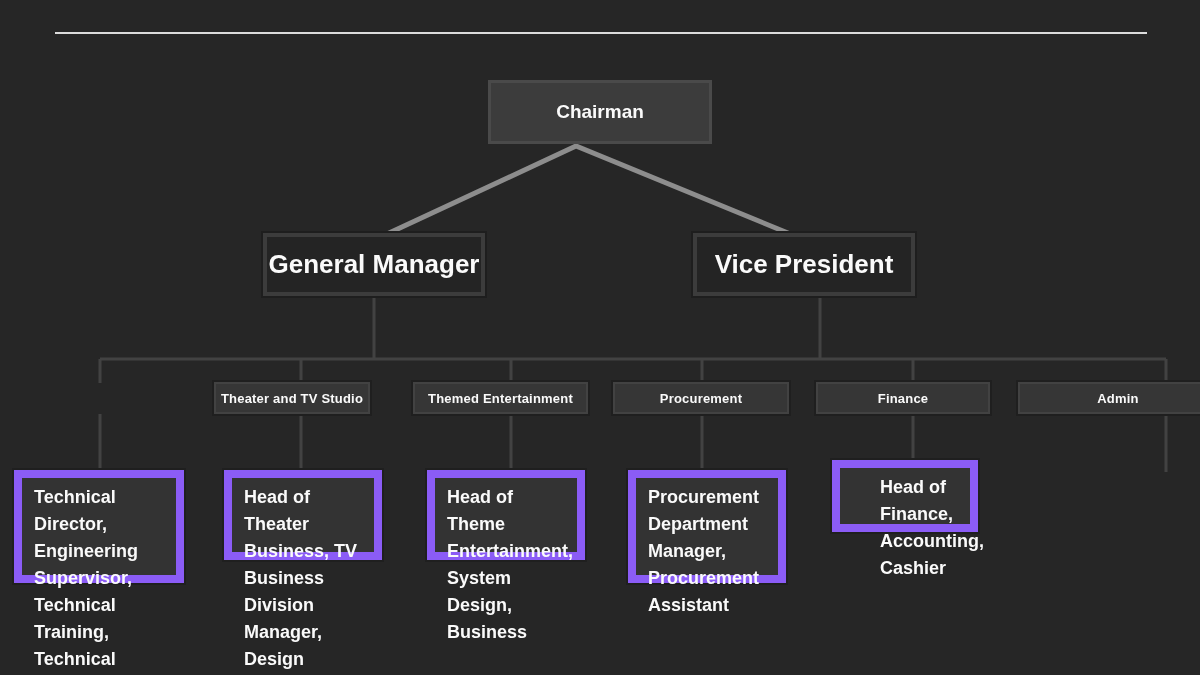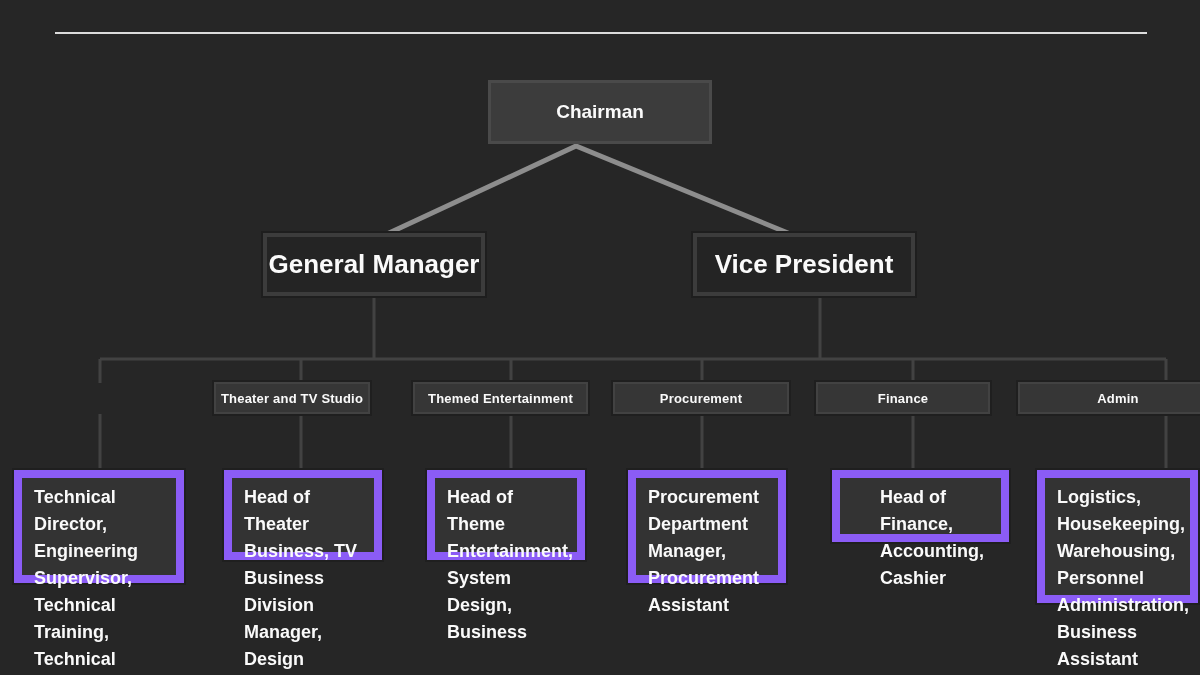--- a/index.html
+++ b/index.html
@@ -104,27 +104,19 @@
 System Design,
 Business</span>
   </div>
   <div class="node leaf" style="left:628px; top:470px; width:158px; height:113px;">
     <span>Procurement
 Department
 Manager,
 Procurement
 Assistant</span>
   </div>
-  <div class="node leaf" style="left:832px; top:470px; width:177px; height:72px;padding-left:40px;">
+  <div class="node leaf" style="left:832px; top:460px; width:146px; height:72px;padding-left:40px;">
     <span>Head of Finance,
 Accounting,
 Cashier</span>
-  </div>
-  <div class="node leaf" style="left:1037px; top:470px; width:161px; height:133px;">
-    <span>Logistics,
-Housekeeping,
-Warehousing,
-Personnel
-Administration,
-Business Assistant</span>
   </div>
 
 </div>
 
 </body></html>

